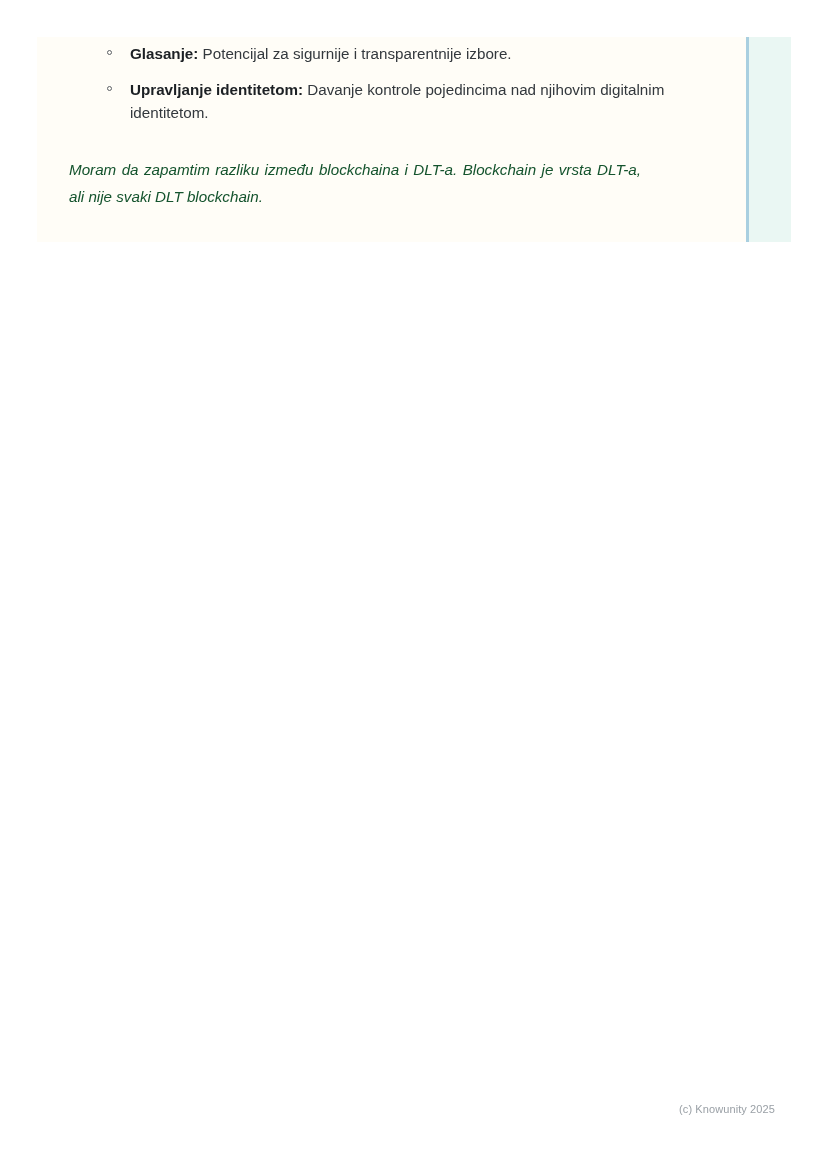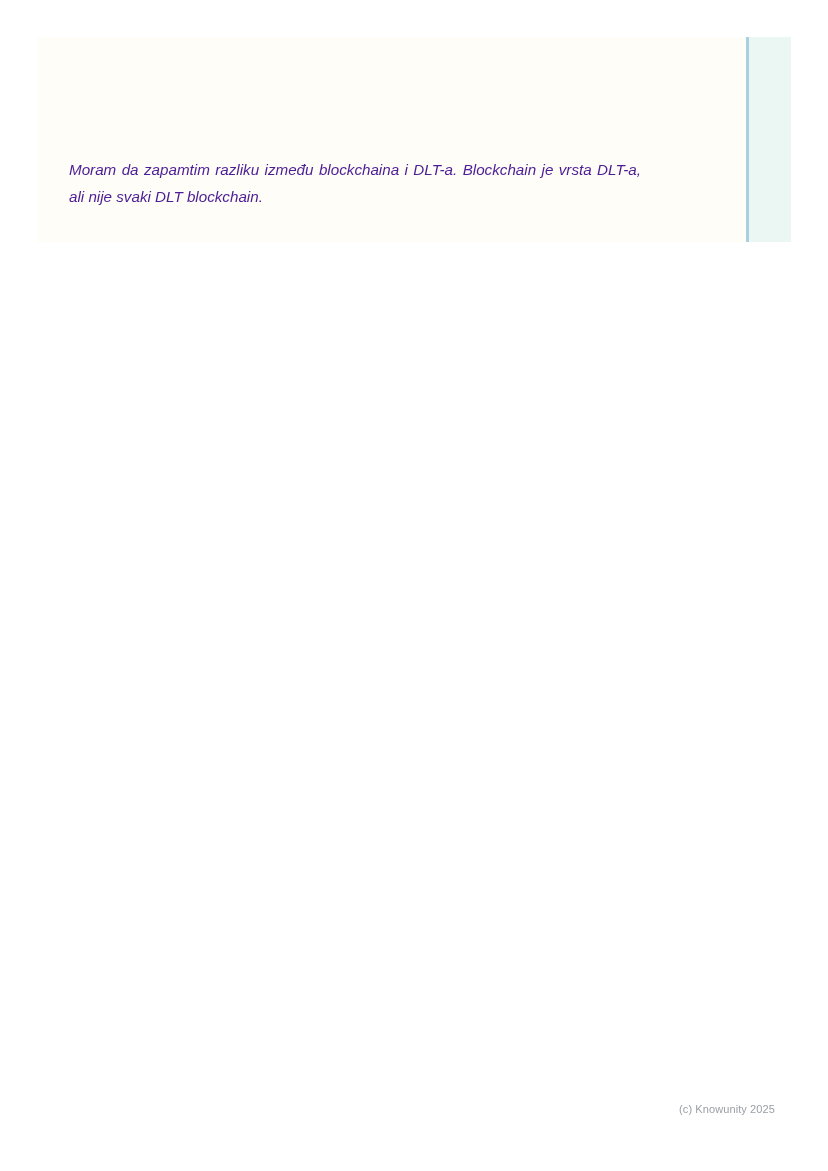--- a/index.html
+++ b/index.html
@@ -89,21 +89,21 @@
 
   
   .note {
     position: absolute;
     left: 32px;
     top: 104px;
     width: 572px;
     font-size: 15.2px;
     line-height: 1.78;
     font-style: italic;
-    color: #4c1d95;
+    color: #14532d;
     text-align: justify;
   }
 
   
   .footer {
     position: absolute;
     right: 53px;
     top: 1103px;
     font-size: 11px;
     color: #9aa0a6;
@@ -115,20 +115,28 @@
 
 <div class="page">
 
   <div class="card">
     <div class="card-accent-strip"></div>
     <div class="card-accent-line"></div>
 
     <div class="card-inner">
 
       <ul class="bullets">
+        <li>
+          <span class="marker"></span>
+          <span class="term">Glasanje:</span><span> Potencijal za sigurnije i transparentnije izbore.</span>
+        </li>
+        <li>
+          <span class="marker"></span>
+          <span class="term">Upravljanje identitetom:</span><span> Davanje kontrole pojedincima nad njihovim digitalnim identitetom.</span>
+        </li>
       </ul>
 
       <p class="note">Moram da zapamtim razliku između blockchaina i DLT-a. Blockchain je vrsta DLT-a, ali nije svaki DLT blockchain.</p>
 
     </div>
   </div>
 
   <div class="footer">(c) Knowunity 2025</div>
 
 </div>

